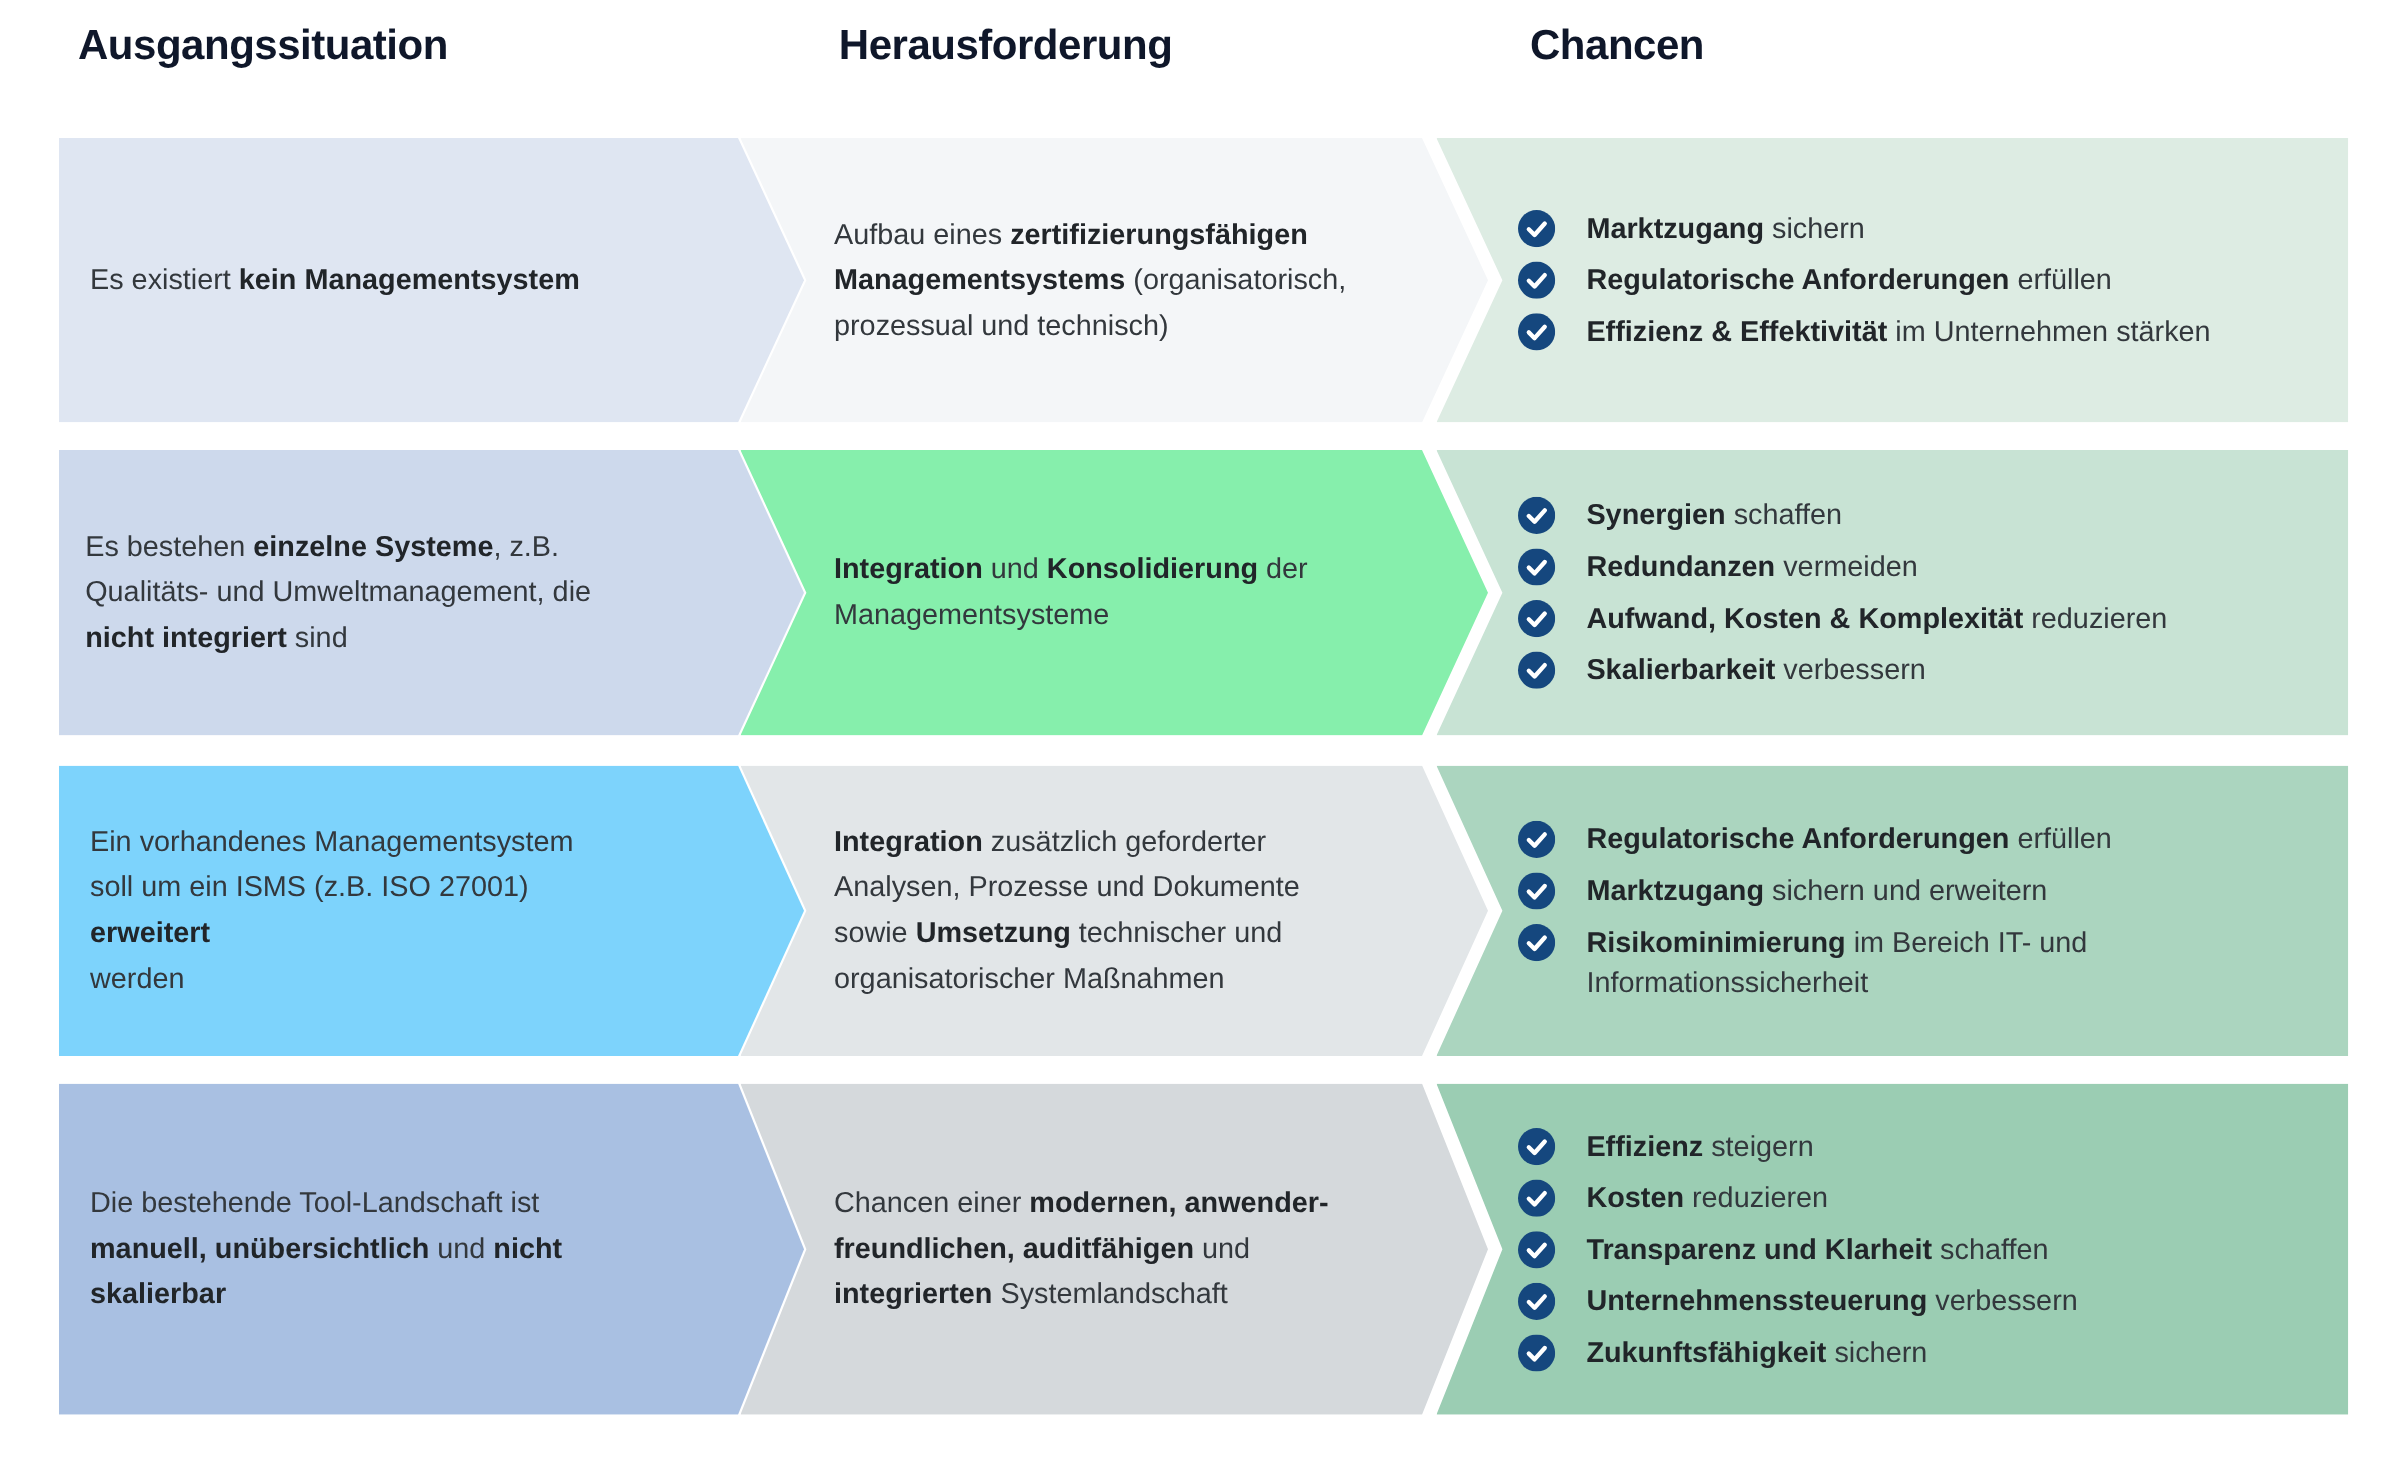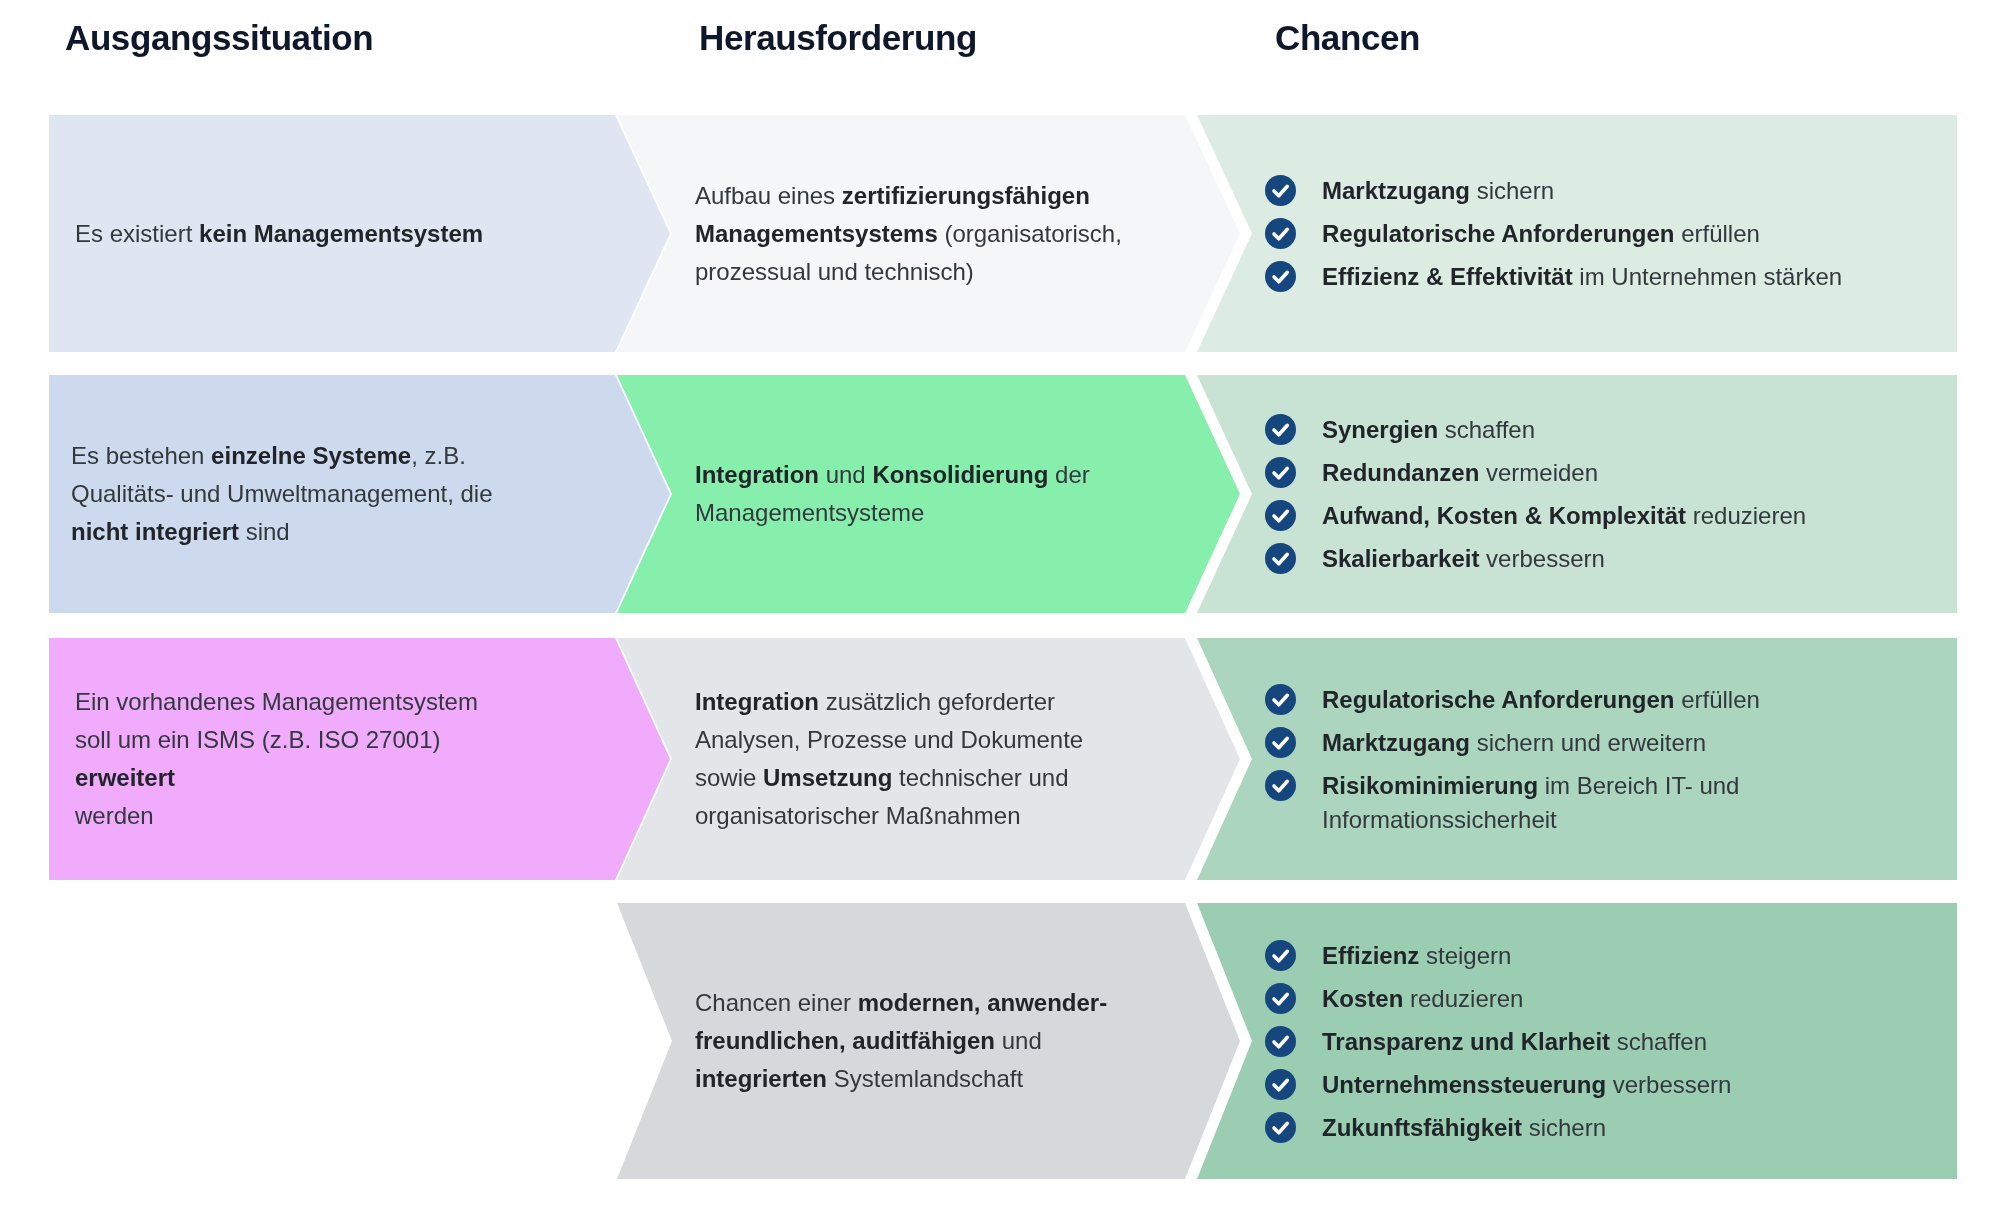--- a/index.html
+++ b/index.html
@@ -139,21 +139,21 @@
                   <circle cx="15.5" cy="15.5" r="15.5" fill="#15477e"></circle>
                   <path d="M9 16 L13.8 20.8 L22.3 11.3" fill="none" stroke="#ffffff" stroke-width="3.6" stroke-linecap="round" stroke-linejoin="round"></path>
                 </svg>
               </span>
               <div class="chance-text"><b>Skalierbarkeit</b><span> verbessern</span></div>
             </div>
           </div>
         </div>
       </div>
       <div class="row r3">
-        <div class="box situation" style="background: #f0abfc;">
+        <div class="box situation" style="background: #7dd3fc;">
           <div class="boxtext"><span>Ein vorhandenes Managementsystem
 soll um ein ISMS (z.B. ISO 27001) </span><b>erweitert</b><span>
 werden</span></div>
         </div>
         <div class="box challenge" style="background: rgb(226, 230, 232);">
           <div class="boxtext"><b>Integration</b><span> zusätzlich geforderter
 Analysen, Prozesse und Dokumente
 sowie </span><b>Umsetzung</b><span> technischer und
 organisatorischer Maßnahmen</span></div>
         </div>
@@ -184,20 +184,25 @@
                   <path d="M9 16 L13.8 20.8 L22.3 11.3" fill="none" stroke="#ffffff" stroke-width="3.6" stroke-linecap="round" stroke-linejoin="round"></path>
                 </svg>
               </span>
               <div class="chance-text"><b>Risikominimierung</b><span> im Bereich IT- und
 Informationssicherheit</span></div>
             </div>
           </div>
         </div>
       </div>
       <div class="row r4">
+        <div class="box situation" style="background: rgb(169, 192, 226);">
+          <div class="boxtext"><span>Die bestehende Tool-Landschaft ist
+</span><b>manuell, unübersichtlich</b><span> und </span><b>nicht
+skalierbar</b></div>
+        </div>
         <div class="box challenge" style="background: rgb(213, 217, 220);">
           <div class="boxtext"><span>Chancen einer </span><b>modernen, anwender-
 freundlichen, auditfähigen</b><span> und
 </span><b>integrierten</b><span> Systemlandschaft</span></div>
         </div>
         <div class="box chances" style="background: rgb(155, 205, 179);">
           <div class="chance-list">
             <div class="chance-item">
               <span class="check">
                 <svg viewBox="0 0 31 31" xmlns="http://www.w3.org/2000/svg">

